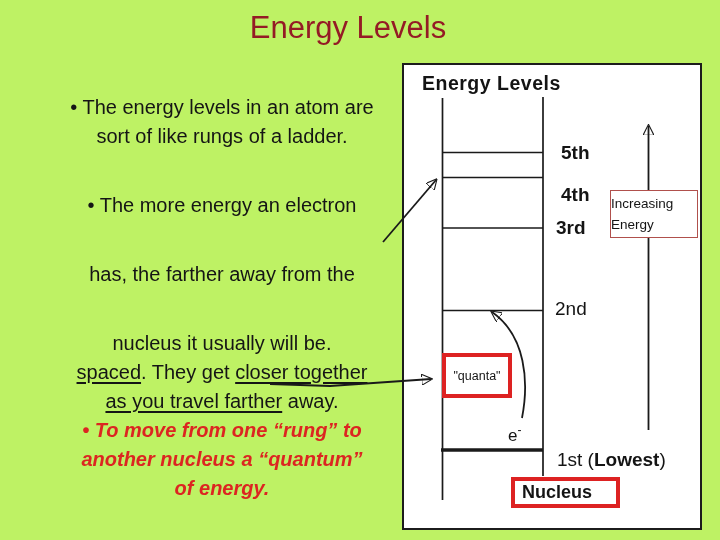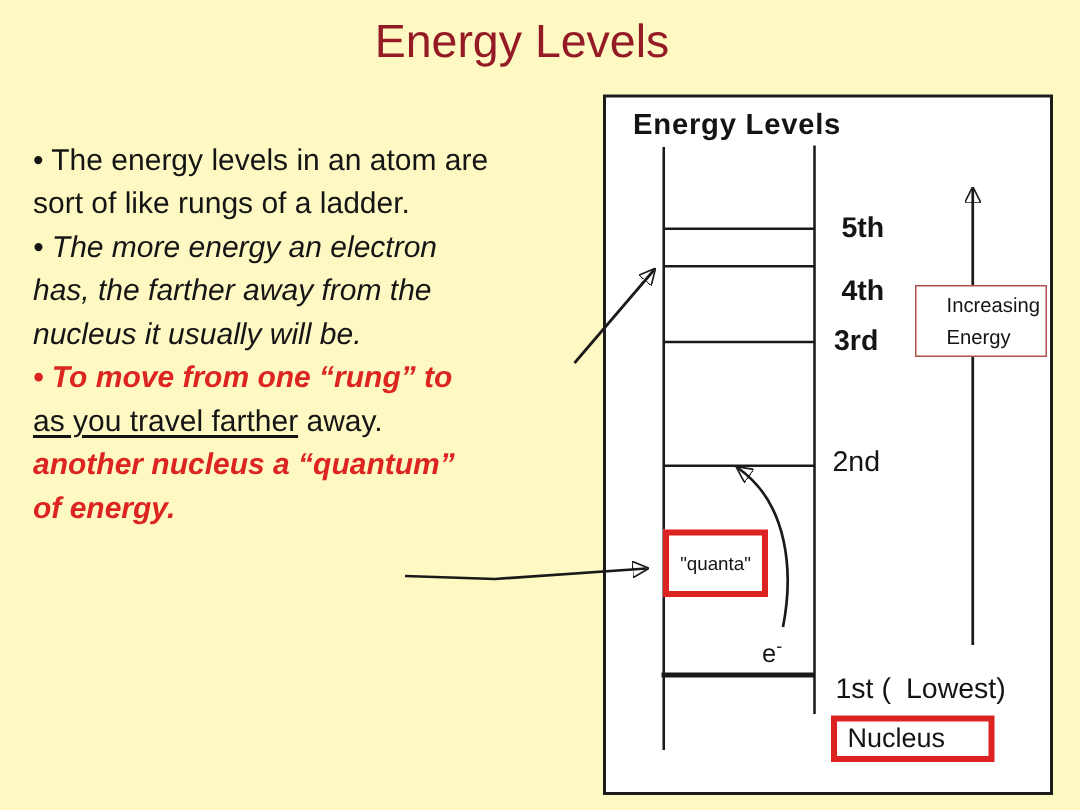--- a/index.html
+++ b/index.html
@@ -5,88 +5,89 @@
   :root{
     --title-red:#941b25;
     --accent-red:#dc2521;
     --box-red:#dd2222;
     --soft-red:#b0504c;
     --ink:#151515;
   }
   *{margin:0;padding:0;box-sizing:border-box;}
   html,body{background:#fff;}
   body{font-family:"Liberation Sans","DejaVu Sans",sans-serif;color:var(--ink);}
-  .slide{position:relative;width:720px;height:540px;background:#fef9c3;overflow:hidden;}
+  .slide{position:relative;width:720px;height:540px;background:#bef264;overflow:hidden;}
 
   .slide-title{
     position:absolute;left:0;top:10px;width:696px;text-align:center;
     font-size:31px;font-weight:400;color:var(--title-red);letter-spacing:0px;
   }
 
-  .text-block{position:absolute;left:22px;top:93px;width:400px;}
+  .text-block{position:absolute;left:22px;top:93px;width:400px;text-align:center;}
   .tl{height:29px;line-height:29px;font-size:20px;white-space:nowrap;}
   .tl .u{text-decoration:underline;text-decoration-thickness:1.5px;text-underline-offset:3px;}
-  .tl.italic{font-style:italic;}
+  .tl.italic{margin-top:40px;}
   .tl.redline{color:var(--accent-red);font-weight:bold;font-style:italic;}
 
   .diagram-box{
     position:absolute;left:402px;top:63px;width:300px;height:467px;
     border:2px solid #1c1c1c;background:#fff;z-index:0;
   }
   .overlay{position:absolute;left:0;top:0;width:720px;height:540px;z-index:1;pointer-events:none;}
   .overlay path, .overlay line{stroke:#1a1a1a;fill:none;}
 
   .diagram-title{
     position:absolute;left:422px;top:72px;font-size:19.5px;font-weight:bold;
     letter-spacing:0.5px;z-index:2;color:#141414;
   }
   .lvl{position:absolute;z-index:2;font-size:19px;color:#141414;height:22px;line-height:22px;white-space:nowrap;}
   .lvl.b{font-weight:bold;}
   .lvl-5{left:561px;top:142px;}
   .lvl-4{left:561px;top:184px;}
   .lvl-3{left:556px;top:217px;}
   .lvl-2{left:555px;top:298px;font-weight:400;text-align:right;}
   .lvl-1{left:557px;top:449px;font-weight:400;}
-  .lvl-1 .bold{font-weight:normal;margin-left:10px;}
+  .lvl-1 .bold{font-weight:bold;}
 
   .e-label{position:absolute;left:508px;top:426px;z-index:2;font-size:17px;color:#141414;}
   .e-label sup{font-size:12px;vertical-align:super;line-height:0;}
 
   .increasing-box{
     position:absolute;left:610px;top:190px;width:88px;height:48px;z-index:2;
-    border:1.5px solid var(--soft-red);background:#fff;padding:2px 20px;
+    border:1.5px solid var(--soft-red);background:#fff;padding:2px 0;
     font-size:13.5px;line-height:21px;color:#141414;
   }
   .quanta-box{
     position:absolute;left:442px;top:353px;width:70px;height:45px;z-index:2;
     border:4px solid var(--box-red);background:#fff;
     display:flex;align-items:center;justify-content:center;
     font-size:12.5px;color:#141414;
   }
   .nucleus-box{
-    position:absolute;left:554px;top:477px;width:109px;height:31px;z-index:2;
+    position:absolute;left:511px;top:477px;width:109px;height:31px;z-index:2;
     border:4px solid var(--box-red);background:#fff;
-    font-size:18px;font-weight:normal;color:#141414;line-height:23px;padding-left:7px;
+    font-size:18px;font-weight:bold;color:#141414;line-height:23px;padding-left:7px;
   }
 </style>
 </head>
 <body>
 
 <div class="slide">
 
   <h1 class="slide-title">Energy Levels</h1>
 
   <div class="text-block">
     <div class="tl"><span>• The energy levels in an atom are</span></div>
     <div class="tl"><span>sort of like rungs of a ladder.</span></div>
     <div class="tl italic"><span>• The more energy an electron</span></div>
     <div class="tl italic"><span>has, the farther away from the</span></div>
     <div class="tl italic"><span>nucleus it usually will be.</span></div>
+    <div class="tl"><span class="u">spaced</span><span>. They get </span><span class="u">closer together</span></div>
+    <div class="tl"><span class="u">as you travel farther</span><span> away.</span></div>
     <div class="tl redline"><span>• To move from one “rung” to</span></div>
-    <div class="tl"><span class="u">as you travel farther</span><span> away.</span></div>
     <div class="tl redline"><span>another nucleus a “quantum”</span></div>
     <div class="tl redline"><span>of energy.</span></div>
   </div>
 
   <div class="diagram-box"></div>
 
   <svg class="overlay" viewBox="0 0 720 540" xmlns="http://www.w3.org/2000/svg">
     <defs>
       <marker id="ah" viewBox="0 0 10 10" refX="8.5" refY="5" markerUnits="userSpaceOnUse" markerWidth="11" markerHeight="11" orient="auto-start-reverse">
         <path d="M0,0 L10,5 L0,10 z" fill="#1a1a1a" stroke="none"></path>

